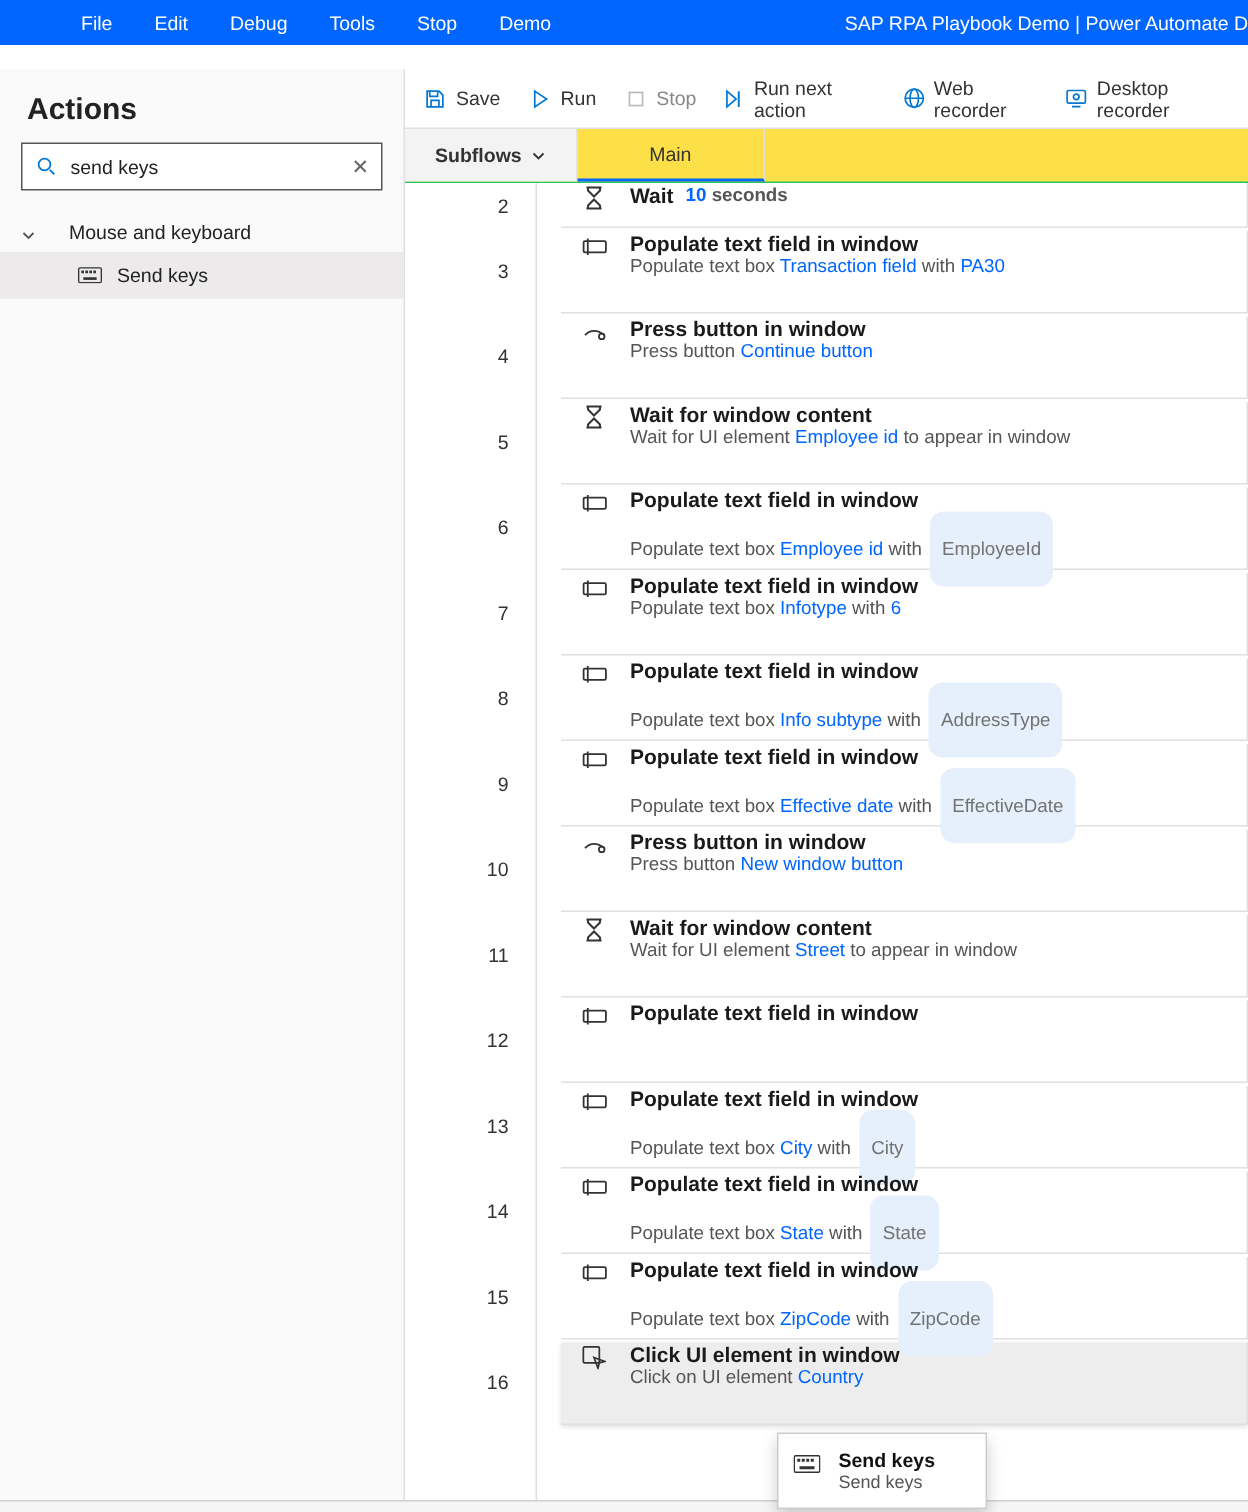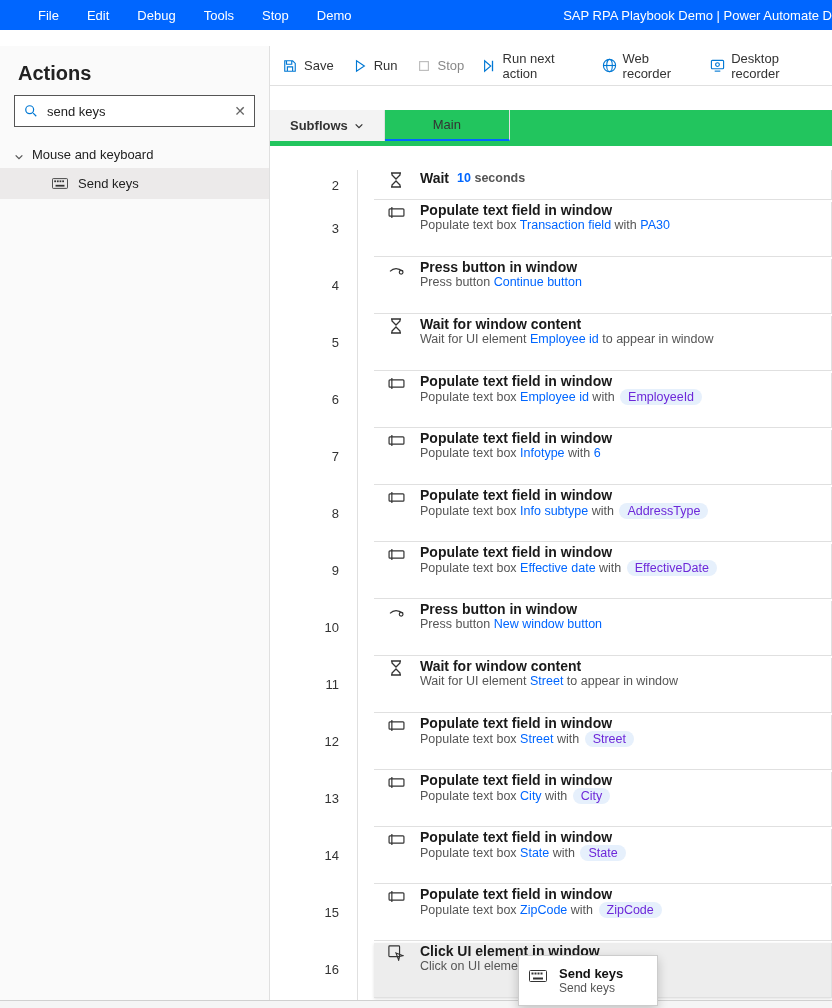--- a/index.html
+++ b/index.html
@@ -1,56 +1,56 @@
 <!DOCTYPE html>
 <html><head>
 <meta charset="utf-8">
 <style>
 * { margin: 0; padding: 0; box-sizing: border-box; font-family: "Segoe UI", Arial, sans-serif; }
 body { width: 832px; height: 1008px; background: #fff; overflow: hidden; display: flex; flex-direction: column; }
 .menubar { height: 30px; background: #0066ff; display: flex; align-items: center; color: #fff; font-size: 13px; }
-.menubar .menu-items { display: flex; padding-left: 24px; }
+.menubar .menu-items { display: flex; padding-left: 40px; }
 .menubar .menu-item { padding: 0 14px; cursor: pointer; }
 .menubar .title { margin-left: auto; padding-right: 0; white-space: nowrap; overflow: hidden; }
 .main-area { flex: 1; display: flex; min-height: 0; margin-top: 16px; }
 .sidebar { width: 270px; border-right: 1px solid #e0e0e0; background: #fafafa; display: flex; flex-direction: column; }
 .sidebar-header { padding: 16px 18px 10px; font-size: 20px; font-weight: 600; color: #222; }
 .search-wrap { padding: 0 14px 14px; }
 .search-box { height: 32px; border: 1px solid #555; background: #fff; display: flex; align-items: center; padding: 0 8px; }
 .search-box .icon { width: 16px; height: 16px; color: #0078d4; display:flex;align-items:center;justify-content:center; }
 .search-box input { flex: 1; border: none; outline: none; font-size: 13px; padding: 0 8px; color: #222; }
 .search-box .clear { color: #666; font-size: 14px; cursor: pointer; }
 .tree-group { }
-.tree-header { display: flex; align-items: flex-end; gap: 6px; padding: 6px 14px; font-size: 13px; color: #222; cursor: pointer; }
+.tree-header { display: flex; align-items: flex-end; gap: 20px; padding: 6px 14px; font-size: 13px; color: #222; cursor: pointer; }
 .tree-header .chevron { width: 12px; color: #555; }
 .tree-item { display: flex; align-items: center; gap: 10px; padding: 8px 14px 8px 52px; font-size: 13px; color: #222; background: #eceaea; cursor: pointer; }
 .tree-item .kbd-icon { width: 16px; height: 12px; }
-.designer { flex: 1; display: flex; flex-direction: column; min-width: 0; gap: 24px; }
+.designer { flex: 1; display: flex; flex-direction: column; min-width: 0; }
 .toolbar { height: 40px; border-bottom: 1px solid #e0e0e0; display: flex; align-items: center; padding: 0 12px; gap: 18px; background: #fff; }
 .tool-btn { display: flex; align-items: center; gap: 6px; font-size: 13px; color: #333; cursor: pointer; }
 .tool-btn.disabled { color: #888; cursor: default; }
 .tool-btn .ico { width: 16px; height: 16px; color: #0078d4; display:flex;align-items:center;justify-content:center; }
 .tool-btn.disabled .ico { color: #bbb; }
-.tabs { height: 36px; display: flex; border-bottom: 5px solid #22c55e; background:#22c55e; }
+.tabs { height: 36px; display: flex; border-bottom: 1px solid #22c55e; background:#fde047; }
 .tab-subflows { display:flex; align-items:center; gap:6px; padding:0 20px; background:#f3f3f3; font-size:13px; font-weight:600; color:#333; cursor:pointer; border-right:1px solid #e0e0e0;}
 .tab-main { padding:0 48px; display:flex; align-items:center; font-size:13px; color:#333; border-bottom:2px solid #0066ff; border-right:1px solid #e0e0e0; cursor:pointer;}
 .steps-container { flex:1; display:flex; min-height:0; overflow:hidden; }
 .gutter { width: 88px; border-right: 1px solid #e0e0e0; background: #fff; }
 .gutter-item { height:57px; display:flex; align-items:center; justify-content:flex-end; padding-right:18px; font-size:13px; color:#333; }
 .gutter-item.first { height:30px; }
 .steps { flex:1; overflow:hidden; }
 .step { height:55px; border:1px solid #e0e0e0; border-left:none; border-top:none; margin:2px 0 0 16px; display:flex; align-items:flex-start; padding:0 12px; gap:14px; background:#fff; cursor:pointer; }
 .step.first { margin-top:0; border-top:none; height:30px; }
 .step.selected { background:#ededed; box-shadow: 0 1px 3px rgba(0,0,0,0.12); }
 .step-icon { width:20px; height:20px; display:flex; align-items:center; justify-content:center; color:#444; flex-shrink:0; }
 .step-text { display:flex; flex-direction:column; min-width:0; }
 .step-title { font-size:14px; font-weight:600; color:#1a1a1a; white-space:nowrap; }
 .step-sub { font-size:12.5px; color:#555; white-space:nowrap; }
 .step-sub .lnk { color:#0066ff; }
-.step-sub .chip { background:#e6f0fc; color:#6d28d9; border-radius:9px; padding:1px 8px; margin-left:2px; display:inline-block; }
+.step-sub .chip { background:#e6f0fc; color:#737373; border-radius:9px; padding:18px 8px; margin-left:2px; display:inline-block; }
 .tooltip { position:absolute; top:955px; left:518px; width:140px; background:#fff; border:1px solid #ccc; box-shadow:0 4px 10px rgba(0,0,0,0.2); padding:10px 10px; display:flex; gap:12px; align-items:flex-start; }
 .tooltip .kbd-icon { width:18px; height:14px; margin-top:4px; }
 .tooltip-text .tt-title { font-size:13px; font-weight:600; color:#111; }
 .tooltip-text .tt-sub { font-size:12px; color:#555; }
 .statusbar { height:8px; border-top:1px solid #d0d0d0; background:#f5f5f5; }
 svg { display:block; }
 </style>
 </head>
 <body>
 
@@ -315,21 +315,20 @@
           </div>
           <div class="step">
             <div class="step-icon">
               <svg viewBox="0 0 18 14" width="17" height="13">
                 <rect x="1" y="3" width="16" height="8" rx="1" fill="none" stroke="#333" stroke-width="1.3"></rect>
                 <line x1="4" y1="1" x2="4" y2="13" stroke="#333" stroke-width="1.3"></line>
               </svg>
             </div>
             <div class="step-text">
               <div class="step-title">Populate text field in window</div>
-              <div class="step-sub">Populate text box <span class="lnk">Street</span> with <span class="chip">Street</span></div>
             </div>
           </div>
           <div class="step">
             <div class="step-icon">
               <svg viewBox="0 0 18 14" width="17" height="13">
                 <rect x="1" y="3" width="16" height="8" rx="1" fill="none" stroke="#333" stroke-width="1.3"></rect>
                 <line x1="4" y1="1" x2="4" y2="13" stroke="#333" stroke-width="1.3"></line>
               </svg>
             </div>
             <div class="step-text">

